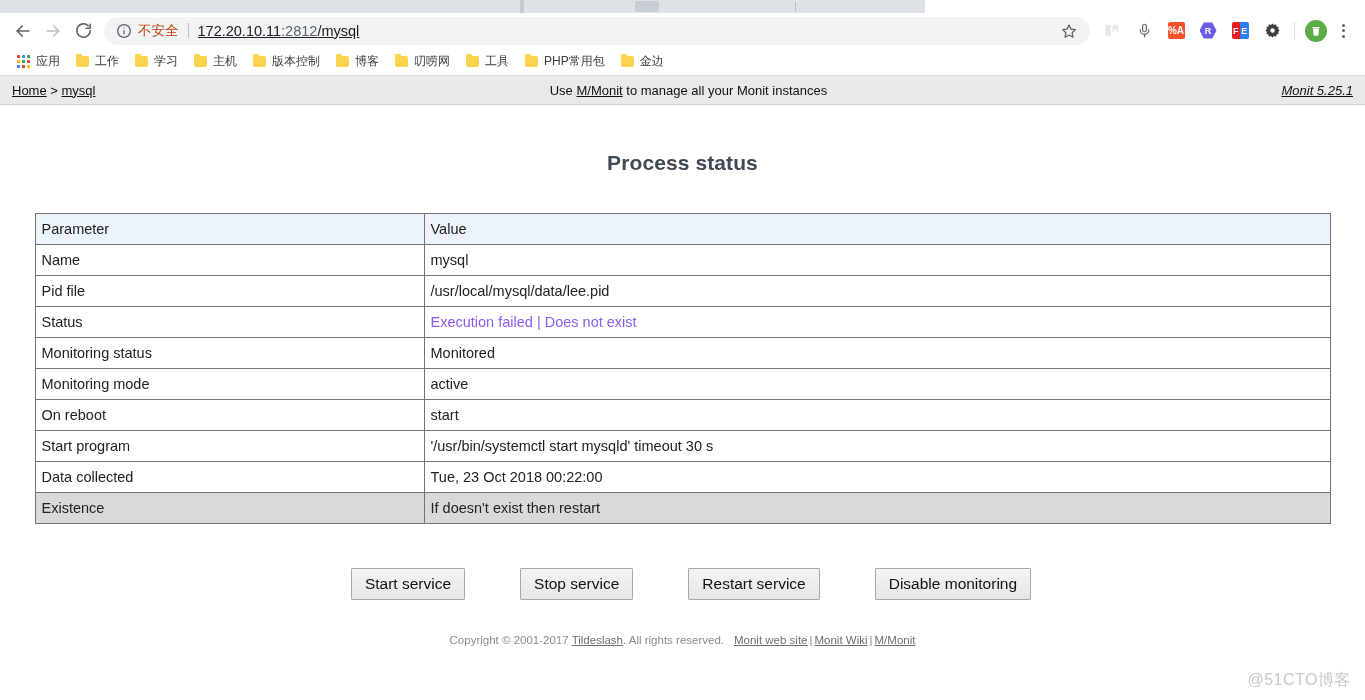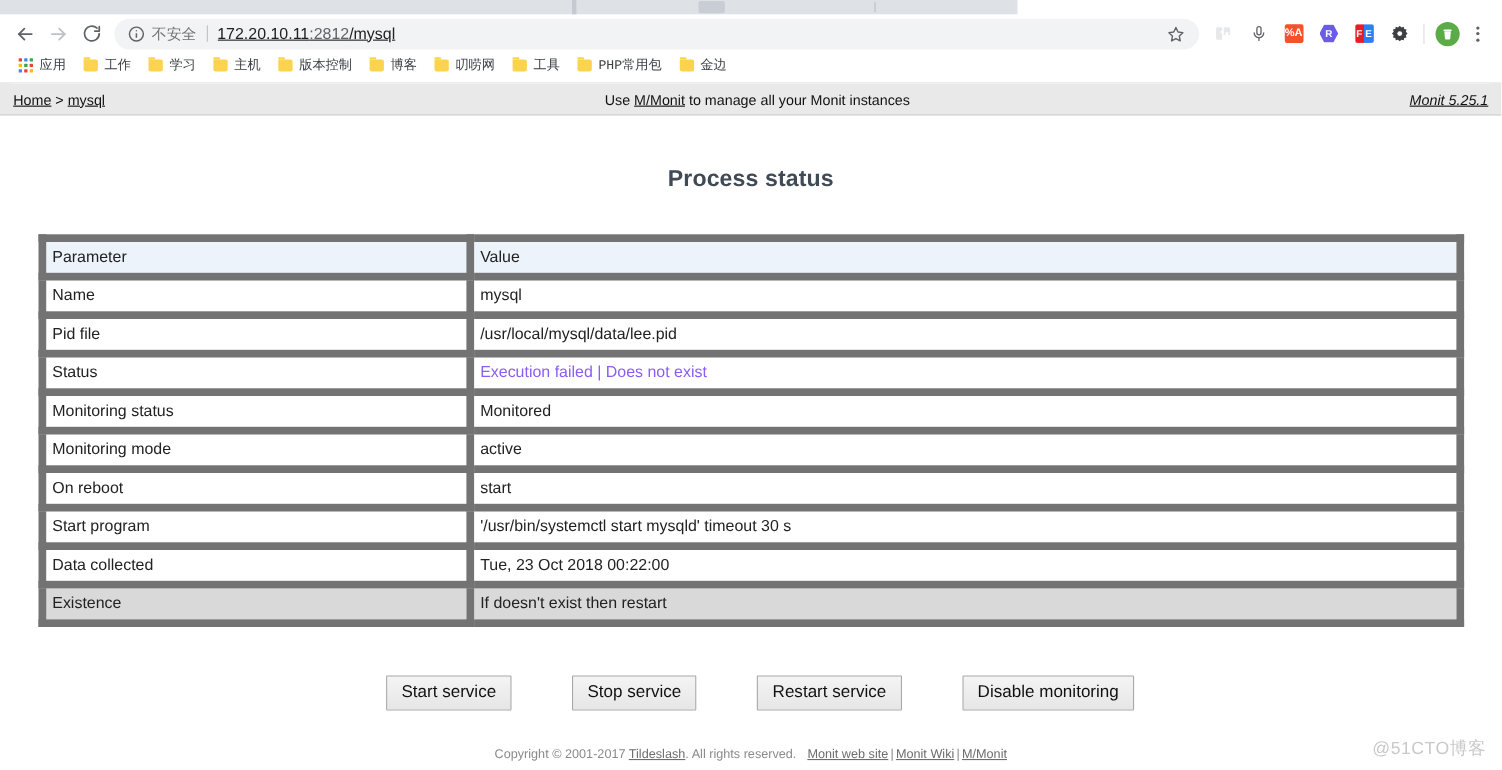--- a/index.html
+++ b/index.html
@@ -76,21 +76,21 @@
     min-width: 0;
   }
   .omnibox .info-icon {
     width: 16px; height: 16px;
     flex: 0 0 auto;
     color: #5f6368;
     margin-right: 6px;
   }
   .omnibox .notsecure {
     font-size: 13.5px;
-    color: #737373;
+    color: #c2410c;
     white-space: nowrap;
     flex: 0 0 auto;
   }
   .omnibox .vbar {
     width: 1px; height: 15px;
     background: #bdc1c6;
     margin: 0 9px;
     flex: 0 0 auto;
   }
   .omnibox .url {
@@ -161,24 +161,23 @@
     gap: 2.5px;
     flex: 0 0 auto;
   }
   .kebab i { width: 3px; height: 3px; border-radius: 50%; background: #5f6368; display: block; }
 
   
   .bookmarks {
     height: 28px;
     background: #ffffff;
     display: flex;
-    align-items: flex-start;
+    align-items: center;
     padding: 0 0 0 10px;
     border-bottom: 1px solid #dadce0;
-    font-family: Liberation Mono, monospace;
   }
   .bm {
     display: flex;
     align-items: center;
     height: 22px;
     padding: 0 7px;
     border-radius: 4px;
     margin-right: 2px;
     flex: 0 0 auto;
   }
@@ -258,21 +257,21 @@
   }
   table.status {
     width: 100%;
     border-collapse: collapse;
     border: 1px solid #d5d5d5;
     font-size: 14.5px;
     color: #222;
     table-layout: fixed;
   }
   table.status th, table.status td {
-    border: 7px solid #737373;
+    border: 1px solid #737373;
     padding: 6px 6px 6px 6px;
     text-align: left;
     font-weight: normal;
     height: 31px;
     vertical-align: middle;
     overflow: hidden;
     white-space: nowrap;
   }
   table.status th {
     background: #ecf3fb;

